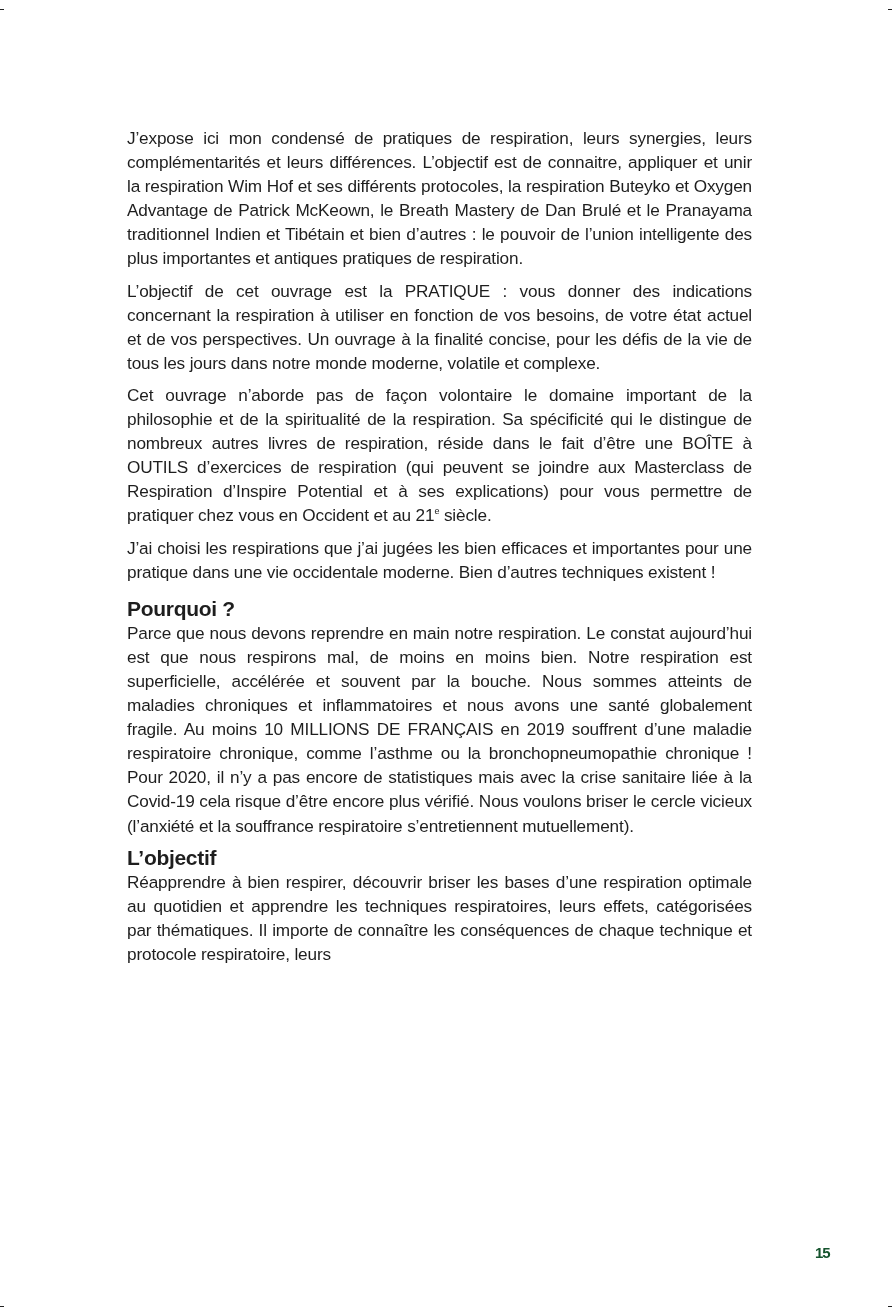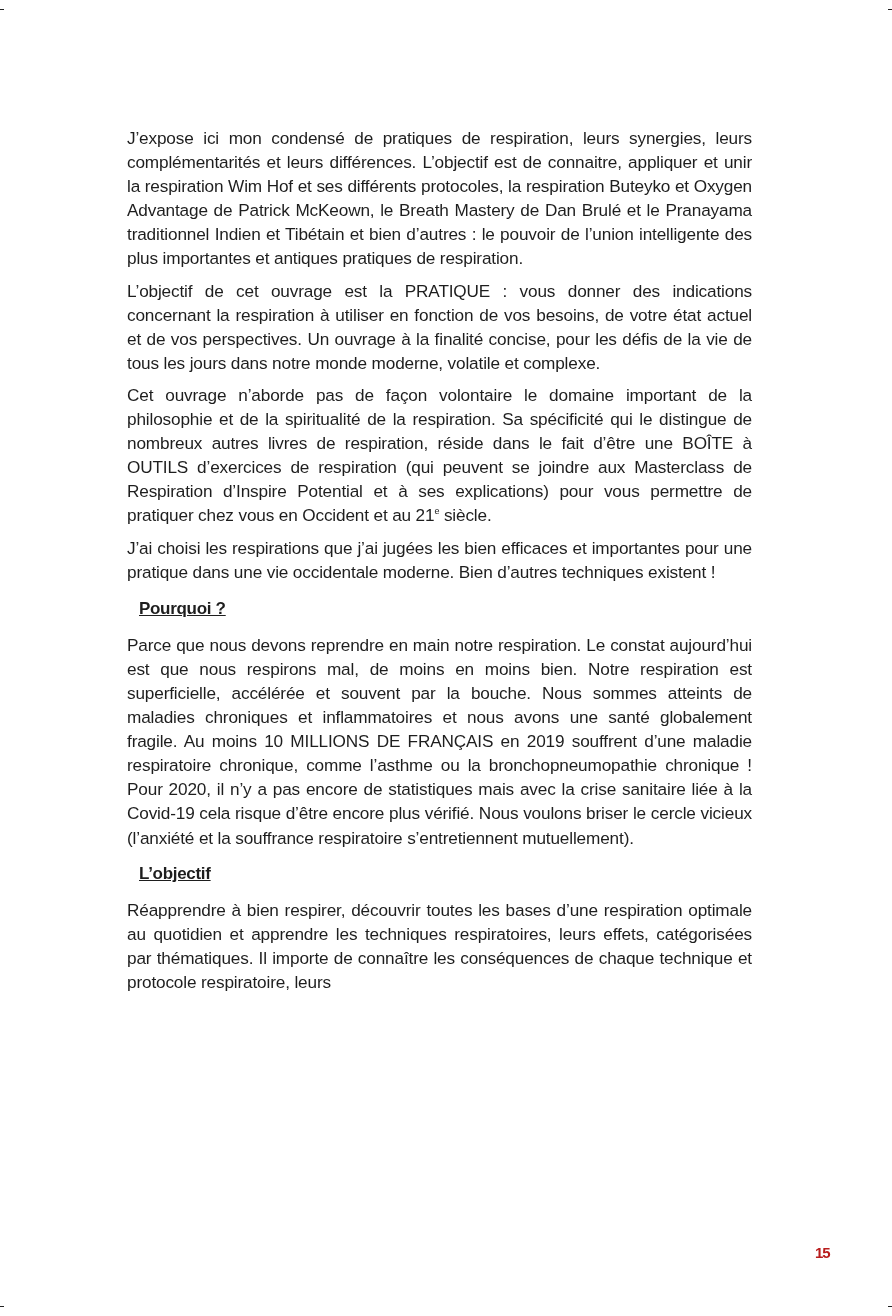--- a/index.html
+++ b/index.html
@@ -36,40 +36,39 @@
       margin: 0 12px 8px 0;
       font-size: 17.2px;
       line-height: 24.1px;
       text-align: justify;
       letter-spacing: -0.15px;
       word-spacing: 0px;
       font-stretch: condensed;
     }
     .para.gap-lg { margin-bottom: 13px; }
     .heading {
-      margin: 12px;
-      font-size: 17px;
+      margin: 0;
+      font-size: 21px;
       line-height: 24.1px;
       font-weight: bold;
       letter-spacing: -0.3px;
-      text-decoration: underline;
     }
     sup {
       font-size: 9px;
       line-height: 0;
       vertical-align: super;
     }
     .page-number {
       position: absolute;
       left: 815px;
       top: 1244px;
       font-size: 15px;
       font-weight: bold;
       letter-spacing: -1px;
-      color: #b91c1c;
+      color: #14532d;
     }
   </style>
 </head>
 <body>
 
 <div class="crop-mark crop-tl"></div>
 <div class="crop-mark crop-tr"></div>
 <div class="crop-mark crop-bl"></div>
 <div class="crop-mark crop-br"></div>
 
@@ -79,17 +78,17 @@
   <p class="para"><span>Cet ouvrage n’aborde pas de façon volontaire le domaine important de la philosophie et de la spiritualité de la respiration. Sa spécificité qui le distingue de nombreux autres livres de respiration, réside dans le fait d’être une BOÎTE à OUTILS d’exercices de respiration (qui peuvent se joindre aux Masterclass de Respiration d’Inspire Potential et à ses explications) pour vous permettre de pratiquer chez vous en Occident et au 21</span><sup>e</sup><span> siècle.</span></p>
   <p class="para gap-lg">J’ai choisi les respirations que j’ai jugées les bien efficaces et importantes pour une pratique dans une vie occidentale moderne. Bien d’autres techniques existent !</p>
 
   <section>
     <h2 class="heading">Pourquoi ?</h2>
     <p class="para">Parce que nous devons reprendre en main notre respiration. Le constat aujourd’hui est que nous respirons mal, de moins en moins bien. Notre respiration est superficielle, accélérée et souvent par la bouche. Nous sommes atteints de maladies chroniques et inflammatoires et nous avons une santé globalement fragile. Au moins 10 MILLIONS DE FRANÇAIS en 2019 souffrent d’une maladie respiratoire chronique, comme l’asthme ou la bronchopneumopathie chronique ! Pour 2020, il n’y a pas encore de statistiques mais avec la crise sanitaire liée à la Covid-19 cela risque d’être encore plus vérifié. Nous voulons briser le cercle vicieux (l’anxiété et la souffrance respiratoire s’entretiennent mutuellement).</p>
   </section>
 
   <section>
     <h2 class="heading">L’objectif</h2>
-    <p class="para">Réapprendre à bien respirer, découvrir toutes les bases d’une respiration optimale au quotidien et apprendre les techniques respiratoires, leurs effets, catégorisées par thématiques. Il importe de connaître les conséquences de chaque technique et protocole respiratoire, leurs</p>
+    <p class="para">Réapprendre à bien respirer, découvrir briser les bases d’une respiration optimale au quotidien et apprendre les techniques respiratoires, leurs effets, catégorisées par thématiques. Il importe de connaître les conséquences de chaque technique et protocole respiratoire, leurs</p>
   </section>
 </main>
 
 <div class="page-number">15</div>
 
 </body></html>

